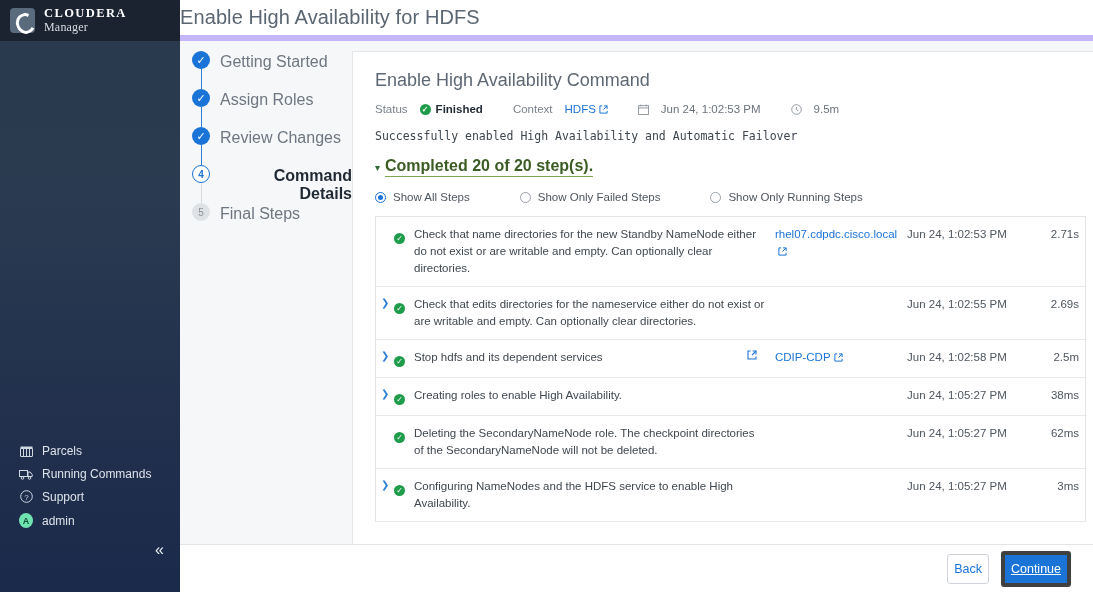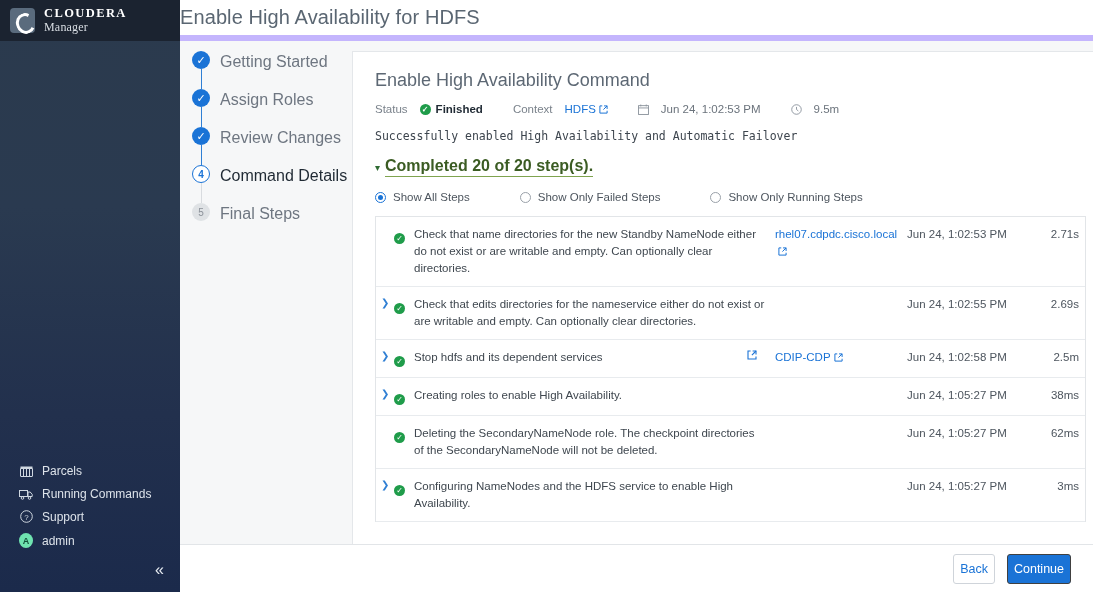--- a/index.html
+++ b/index.html
@@ -33,21 +33,21 @@
     border-radius: 50%;
     border-right-color: transparent;
     transform: rotate(-20deg);
   }
   .logo-text { line-height: 1.08; font-family: Liberation Serif, serif; }
   .logo-text .l1 {
     color: #ffffff; font-size: 12.5px; font-weight: bold; letter-spacing: 1.4px;
   }
   .logo-text .l2 { color: #d8dde3; font-size: 12px; letter-spacing: .2px; }
 
-  .sidebar-bottom { position: absolute; left: 0; bottom: 0; width: 180px; padding-bottom: 4px; }
+  .sidebar-bottom { position: absolute; left: 0; bottom: 0; width: 180px; padding-bottom: 24px; }
   .nav-item {
     display: flex; align-items: center; gap: 9px;
     height: 23px; padding-left: 19px; color: #dde3ea; font-size: 12px;
     cursor: pointer;
   }
   .nav-item .ic { width: 14px; display: flex; justify-content: center; align-items: center; color: #cfd7e0; }
   .nav-item.user { margin-top: 1px; }
   .avatar {
     width: 15px; height: 15px; border-radius: 50%;
     background: #6fe3b0; color: #12503a; font-size: 9px; font-weight: bold;
@@ -74,21 +74,21 @@
     width: 18px; height: 18px; border-radius: 50%; flex: 0 0 18px;
     display: flex; align-items: center; justify-content: center;
     font-size: 10px; position: relative; z-index: 2;
   }
   .wbullet.done { background: #1a73d6; color: #fff; font-size: 11px; }
   .wbullet.active { background: #ffffff; border: 1.6px solid #1a73d6; color: #1a73d6; font-weight: bold; font-size: 10px; }
   .wbullet.todo { background: #dfe2e5; color: #8a9098; font-size: 10px; }
   .wline { position: absolute; left: 8.5px; top: 18px; width: 1.4px; height: 20px; background: #2f7fd4; z-index: 1; }
   .wline.dim { background: #d8dbdf; }
   .wlabel { font-size: 16px; color: #6e7681; padding-top: 2px; }
-  .wlabel.cur { color: #1f2933; font-weight: normal; }
+  .wlabel.cur { color: #1f2933; font-weight: bold; text-align: right; }
 
   
   .card {
     position: absolute; left: 172px; top: 10px; width: 757px; bottom: -6px;
     background: #ffffff; border: 1px solid #e4e7ea; border-bottom: none;
     padding: 18px 22px 0 22px; overflow: hidden;
   }
   .card-title { font-size: 18px; color: #5d6874; font-weight: normal; margin-bottom: 12px; }
 
   .meta-row { display: flex; align-items: center; font-size: 11.5px; color: #6b737c; gap: 2px; }
@@ -133,21 +133,21 @@
 
   
   .footer {
     height: 48px; flex: 0 0 48px; background: #ffffff;
     border-top: 1px solid #e2e5e8;
     display: flex; align-items: center; justify-content: flex-end;
     gap: 12px; padding-right: 22px;
   }
   .btn { font-size: 12.5px; border-radius: 3px; cursor: pointer; padding: 7px 6px; font-family: inherit; }
   .btn-secondary { background: #fff; border: 1px solid #cfd4da; color: #1a73d6; }
-  .btn-primary { background: #1a73d6; border: 1px solid #404040; color: #ffffff; }
+  .btn-primary { background: #1a73d6; border: 4px solid #404040; color: #ffffff; text-decoration: underline; }
 
   svg { display: block; }
 </style>
 </head>
 <body>
 
 <div class="app">
 
   <div class="sidebar">
     <div class="sidebar-header">

